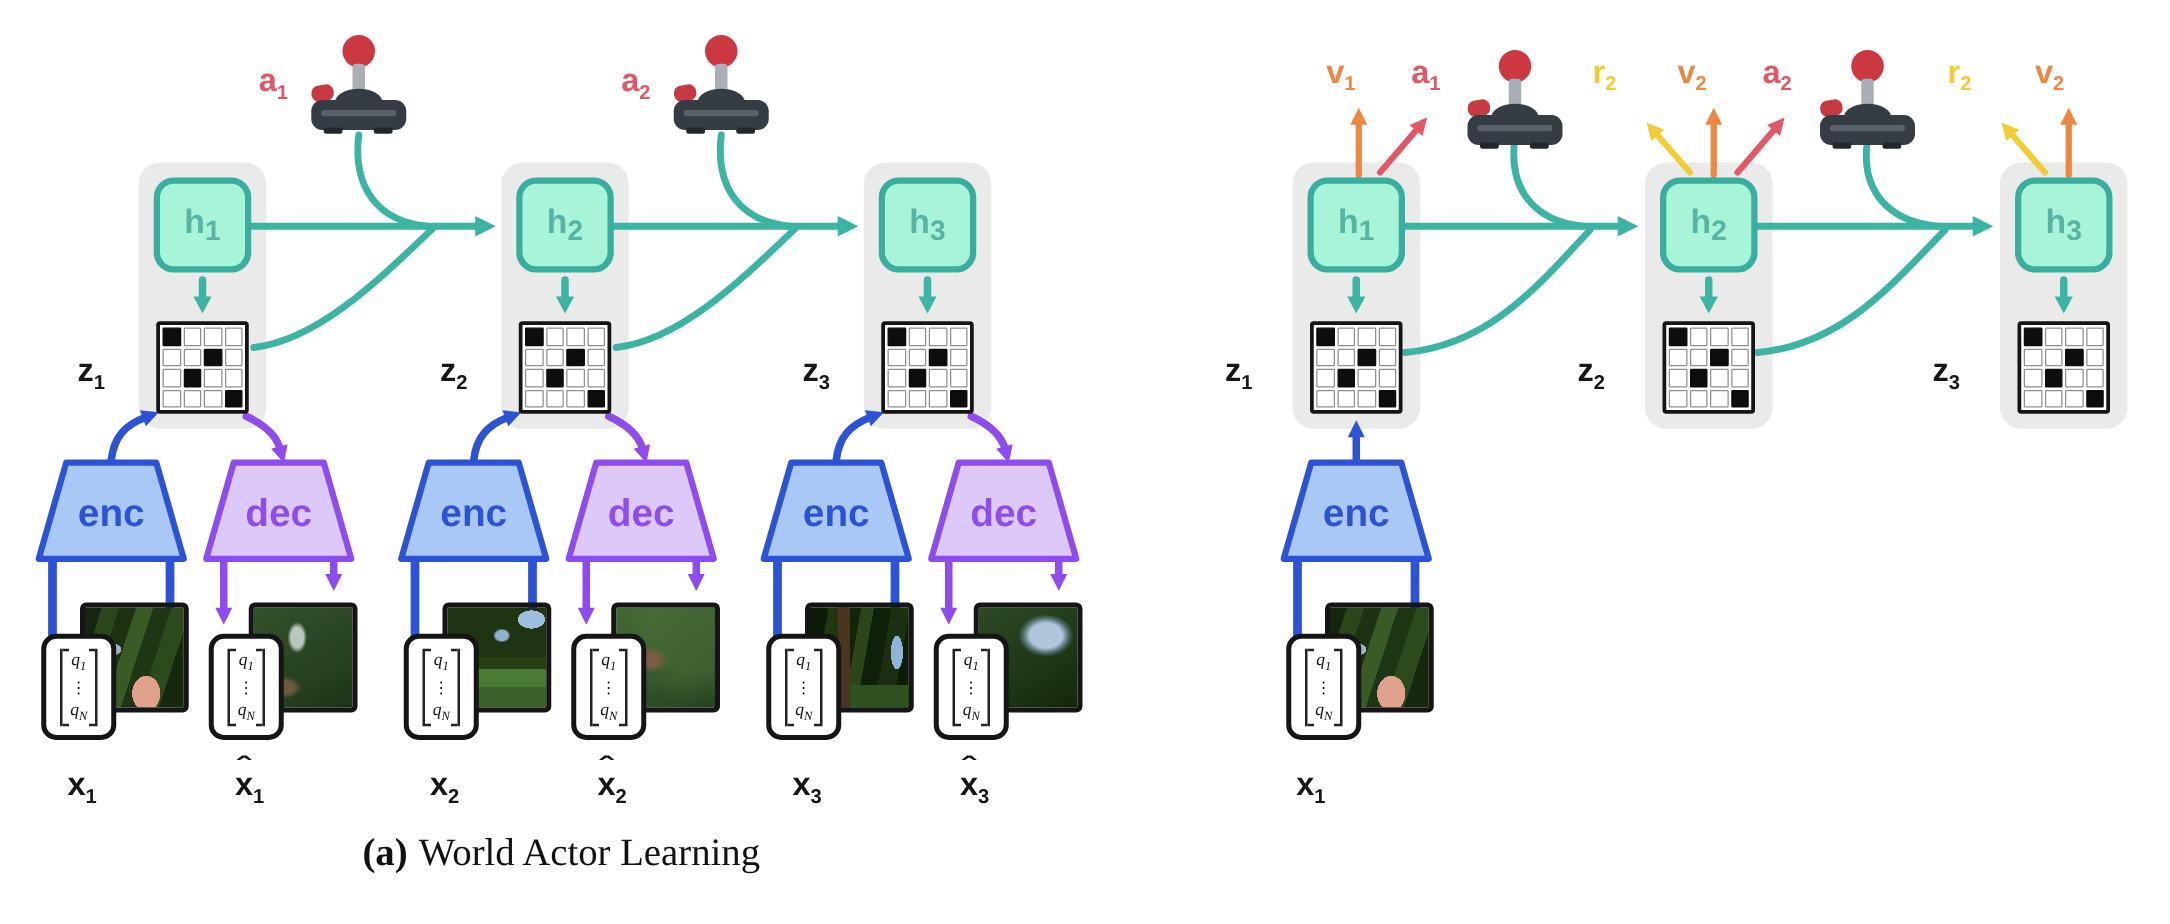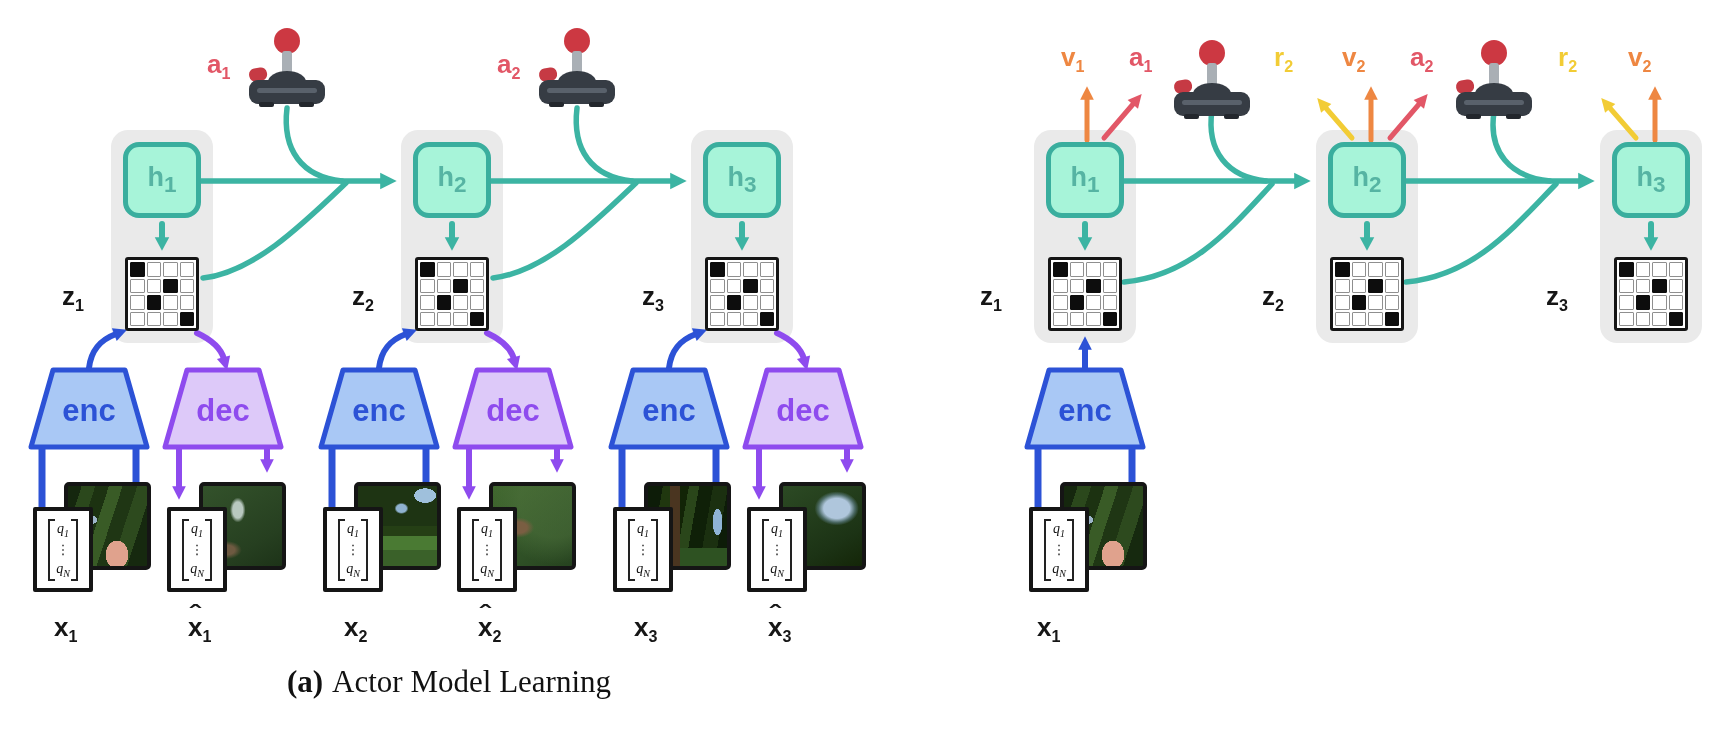--- a/index.html
+++ b/index.html
@@ -51,21 +51,21 @@
     linear-gradient(140deg,#41682f,#2f5026 65%,#26421f);}
   .v-t3{background:
     radial-gradient(ellipse 8px 22px at 88% 45%, #8fb4d6 0 60%, rgba(0,0,0,0) 61%),
     linear-gradient(90deg, rgba(0,0,0,0) 0 28%, #4a3520 28% 40%, rgba(0,0,0,0) 40%),
     linear-gradient(rgba(0,0,0,0) 0 78%, #2e5222 78%),
     linear-gradient(100deg,#0d1c08 0 16%,#20370f 16% 30%,#122406 30% 44%,#2a461a 44% 55%,#0f2008 55% 70%,#1b3010 70% 86%,#0d1c08 86%);}
   .v-r3{background:
     radial-gradient(ellipse 26px 20px at 68% 28%, #AFC6DC 0 50%, rgba(127,163,192,0.45) 70%, rgba(0,0,0,0) 85%),
     linear-gradient(150deg,#2c4a24,#1c3315 70%,#142608);}
   .qcard{position:absolute;width:60px;height:85px;box-sizing:border-box;background:#fff;
-         border:4px solid var(--ink);border-radius:2px;display:flex;align-items:center;
+         border:4px solid var(--ink);border-radius:12px;display:flex;align-items:center;
          justify-content:center;z-index:4;}
   .matrix{position:relative;display:flex;flex-direction:column;align-items:center;
           justify-content:space-between;height:62px;padding:2px 6px;box-sizing:border-box;
           font-family:"Liberation Serif",serif;font-style:italic;font-size:14px;color:#111;
           border-left:2px solid #222;border-right:2px solid #222;}
   .matrix::before,.matrix::after{content:"";position:absolute;left:0;height:2px;width:100%;
           background:linear-gradient(90deg,#222 0 5px,rgba(0,0,0,0) 5px calc(100% - 5px),#222 calc(100% - 5px) 100%);}
   .matrix::before{top:0;} .matrix::after{bottom:0;}
   .matrix .dots{font-style:normal;font-size:13px;line-height:9px;}
   .matrix sub{font-size:10px;}
@@ -357,21 +357,21 @@
   <div class="lb" style="left:634px;top:612px;width:70px">
     <span>x</span><sub>3</sub></div>
   <div class="lb" style="left:188px;top:612px;width:70px">
     <span class="bw"><span class="hat">ˆ</span><span>x</span></span><sub>1</sub></div>
   <div class="lb" style="left:478px;top:612px;width:70px">
     <span class="bw"><span class="hat">ˆ</span><span>x</span></span><sub>2</sub></div>
   <div class="lb" style="left:768px;top:612px;width:70px">
     <span class="bw"><span class="hat">ˆ</span><span>x</span></span><sub>3</sub></div>
 
   <div class="cap" style="left:189px;top:664px">
-    <span class="tag">(a)</span><span class="txt">Actor Model Learning</span></div>
+    <span class="tag">(a)</span><span class="txt">World Actor Learning</span></div>
 
   <div class="hbox" style="left:1046px;top:142px">
     <span><span>h</span><sub>1</sub></span>
     </div>
   <div class="hbox" style="left:1328px;top:142px">
     <span><span>h</span><sub>2</sub></span>
     </div>
   <div class="hbox" style="left:1612px;top:142px">
     <span><span>h</span><sub>3</sub></span>
     </div>

